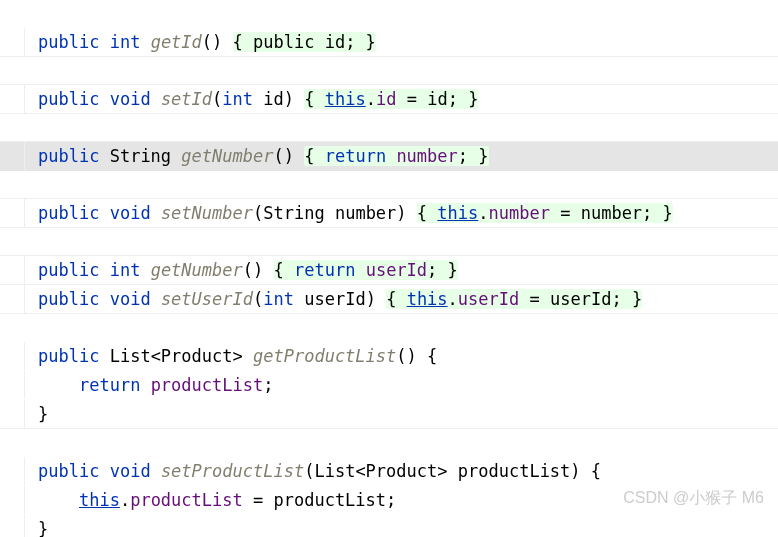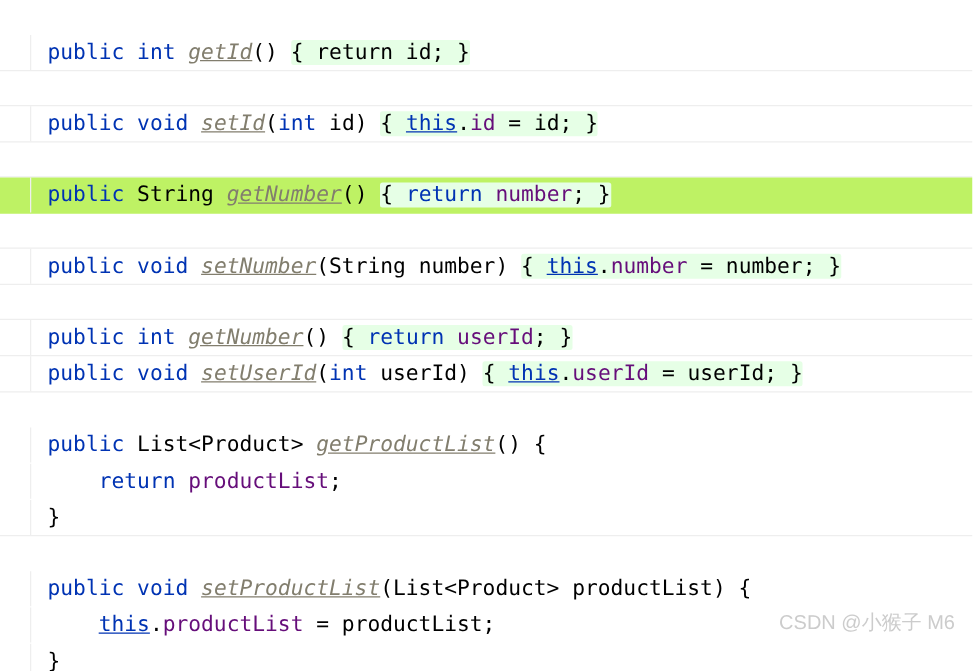--- a/index.html
+++ b/index.html
@@ -24,44 +24,44 @@
       content: '';
       position: absolute;
       left: 24px;
       top: 0;
       bottom: 0;
       width: 1px;
       background: #eeeeee;
     }
     .divider { border-bottom: 1px solid #eeeeee; }
     .blank { height: 28px; }
-    .line.highlight { background: #bef264; }
+    .line.highlight { background: #e5e5e5; }
     .kw { color: #0033b3; }
     .type { color: #000000; }
-    .method { color: #827e6e; font-style: italic; text-decoration: underline; }
+    .method { color: #827e6e; font-style: italic; }
     .param { color: #000000; }
     .purple { color: #660e7a; }
     .this { color: #0033b3; text-decoration: underline; }
     .punct { color: #000000; }
     .fold { background: #e6ffe6; border-radius: 2px; }
     .watermark {
       position: absolute;
       bottom: 28px;
       right: 14px;
       color: #cccccc;
       font-family: Arial, sans-serif;
       font-size: 16px;
     }
   </style>
 </head>
 <body>
 
 <div class="blank"></div>
 
-<div class="line divider"><span class="kw">public</span> <span class="kw">int</span> <span class="method">getId</span><span class="punct">()</span> <span class="fold">{ return id; }</span></div>
+<div class="line divider"><span class="kw">public</span> <span class="kw">int</span> <span class="method">getId</span><span class="punct">()</span> <span class="fold">{ public id; }</span></div>
 
 <div class="blank divider"></div>
 
 <div class="line divider"><span class="kw">public</span> <span class="kw">void</span> <span class="method">setId</span><span class="punct">(</span><span class="kw">int</span> <span class="param">id</span><span class="punct">)</span> <span class="fold"><span class="punct">{</span> <span class="this">this</span><span class="punct">.</span><span class="purple">id</span><span class="punct"> = </span><span class="param">id</span><span class="punct">;</span> <span class="punct">}</span></span></div>
 
 <div class="blank divider"></div>
 
 <div class="line highlight"><span class="kw">public</span> <span class="type">String</span> <span class="method">getNumber</span><span class="punct">()</span> <span class="fold"><span class="punct">{</span> <span class="kw">return</span> <span class="purple">number</span><span class="punct">;</span> <span class="punct">}</span></span></div>
 
 <div class="blank caret divider"></div>

